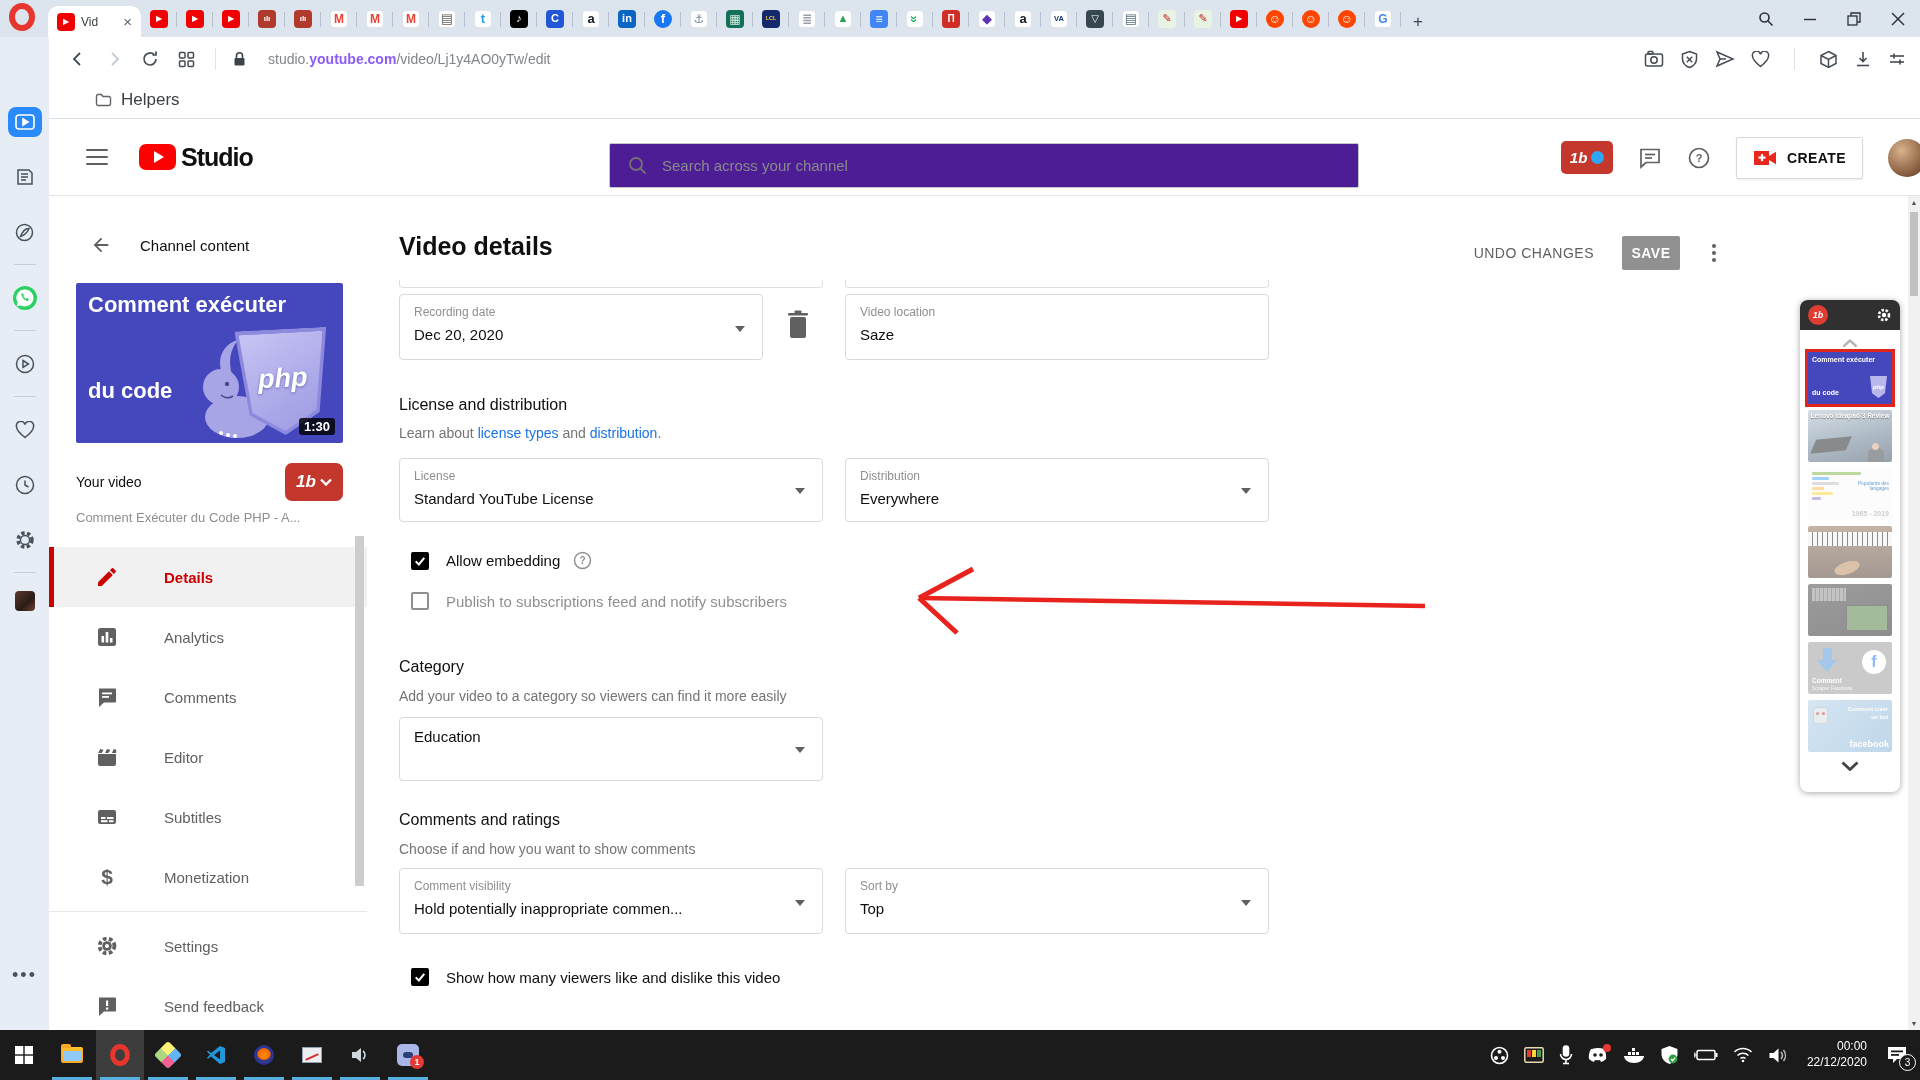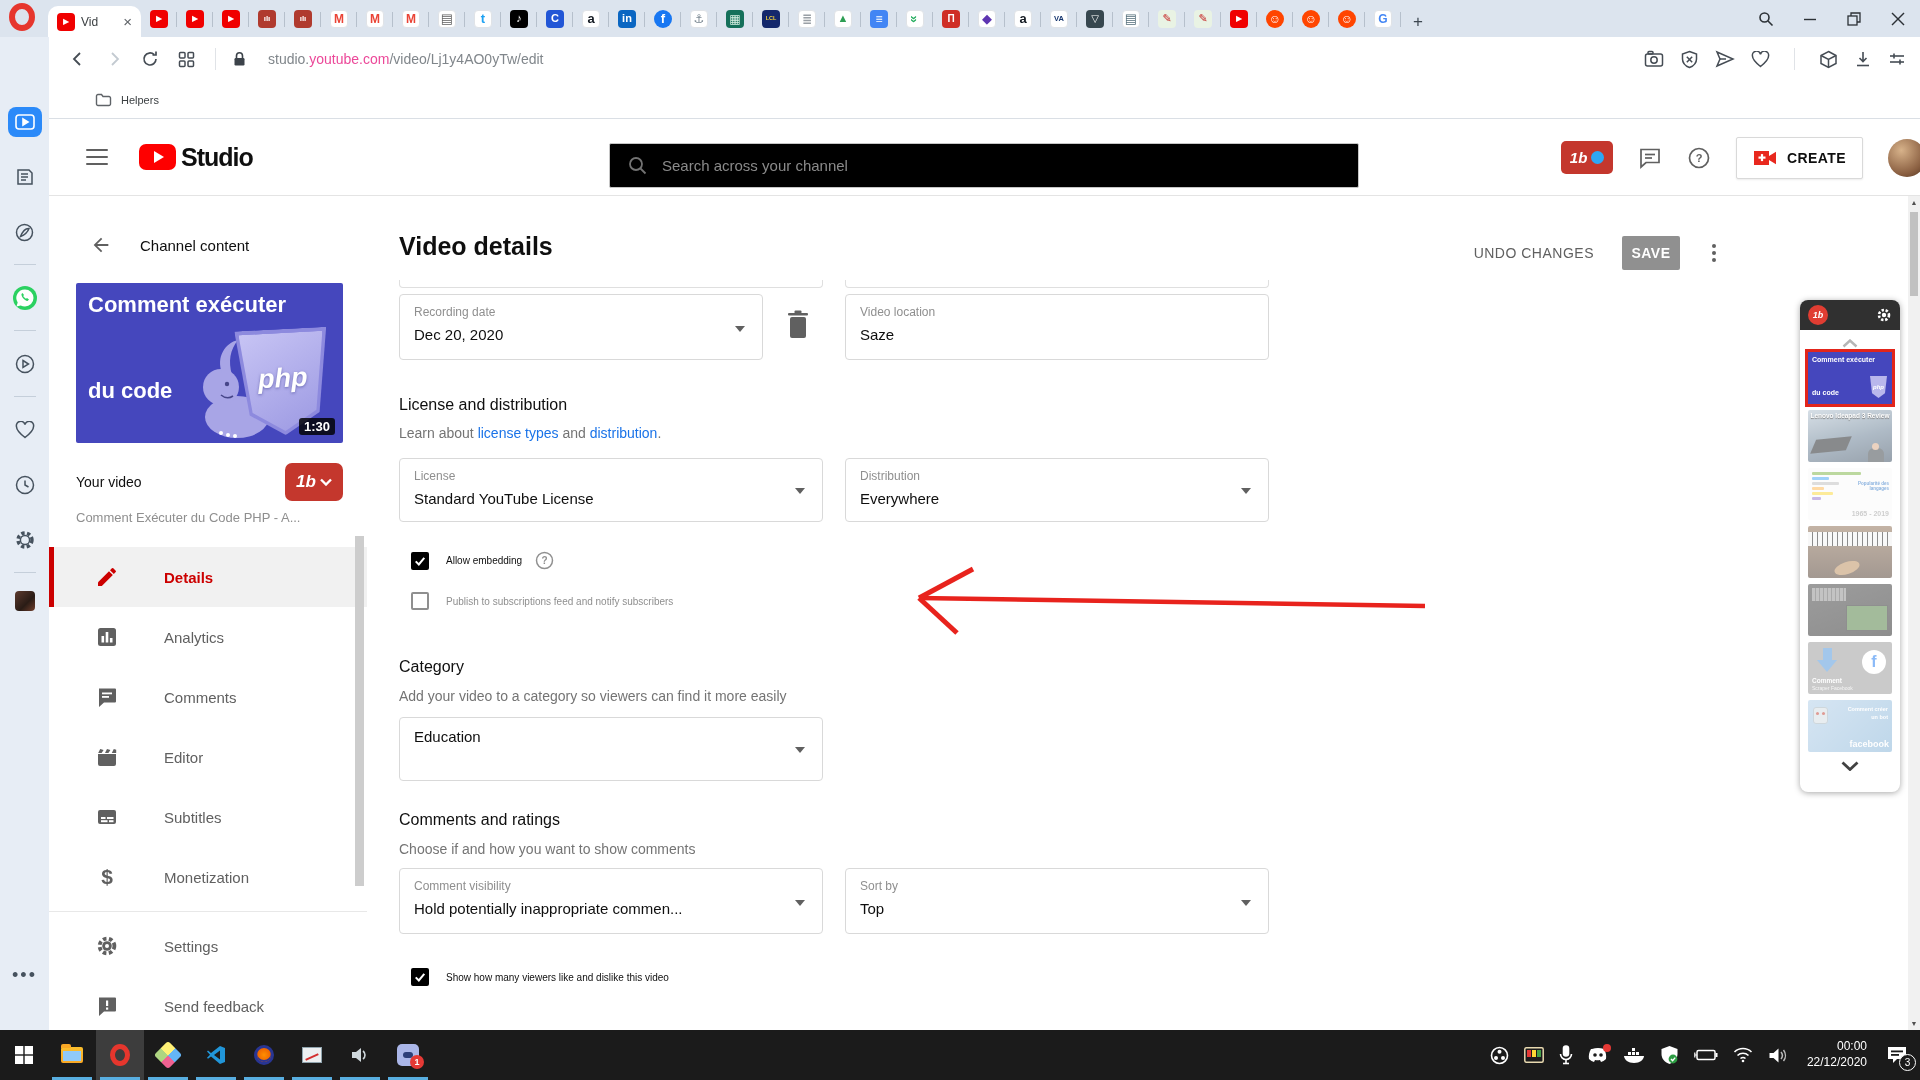--- a/index.html
+++ b/index.html
@@ -22,44 +22,44 @@
   .ptab::after{content:'';position:absolute;right:0;top:8px;height:15px;width:1px;background:#b6c0cc}
   .newtab{width:34px;height:30px;display:flex;align-items:center;justify-content:center;color:#3c4650;font-size:17px}
   .winbtns{margin-left:auto;display:flex;align-items:center;height:37px}
   .winbtn{width:44px;height:37px;display:flex;align-items:center;justify-content:center;color:#2c3136}
 
   
   .addrbar{position:absolute;left:49px;top:37px;width:1871px;height:44px;background:#fff;display:flex;align-items:center;padding:0 14px}
   .nav-ic{width:30px;height:30px;display:flex;align-items:center;justify-content:center;margin-right:6px}
   .addr-sep{width:1px;height:22px;background:#e0e3e7;margin:0 8px}
   .url{font-size:14px;color:#80868b;margin-left:8px;white-space:nowrap}
-  .url .dom{color:#ec4899;font-weight:400}
+  .url .dom{color:#8b5cf6;font-weight:700}
   .addr-right{margin-left:auto;display:flex;align-items:center;gap:16px}
 
   
   .bmbar{position:absolute;left:49px;top:81px;width:1871px;height:38px;background:#fff;border-bottom:1px solid #dadfe5;display:flex;align-items:center;padding-left:46px;gap:9px}
-  .bm-label{font-size:11px;color:#3c4043}
+  .bm-label{font-size:17px;color:#3c4043}
 
   
   .osidebar{position:absolute;left:0;top:37px;width:49px;height:993px;background:#e7edf5;display:flex;flex-direction:column;align-items:center;padding-top:70px}
   .side-it{width:34px;height:30px;display:flex;align-items:center;justify-content:center;margin-bottom:25px;color:#46525e}
   .side-active{background:#2b8af9;border-radius:8px;color:#fff}
   .side-div{width:22px;height:1px;background:#c5cfda;margin:-8px 0 18px}
   .pin-site{width:20px;height:20px;border-radius:4px;background:linear-gradient(135deg,#5d3a2e,#2a1c16 60%,#713f2d);margin-bottom:25px}
   .side-ellipsis{margin-top:auto;margin-bottom:44px;color:#46525e;font-size:18px;letter-spacing:2px}
 
   
   .sheader{position:absolute;left:49px;top:119px;width:1910px;height:77px;background:#fff;border-bottom:1px solid #e4e4e4;display:flex;align-items:center}
   .hamburger{margin-left:37px;width:22px;display:flex;flex-direction:column;gap:5px}
   .hamburger span{height:2px;background:#606060;border-radius:1px}
   .slogo{margin-left:31px;display:flex;align-items:center;gap:5px}
   .slogo-box{width:37px;height:26px;background:#fe0000;border-radius:7px;display:flex;align-items:center;justify-content:center}
   .slogo-tri{width:0;height:0;border-left:10px solid #fff;border-top:6px solid transparent;border-bottom:6px solid transparent;margin-left:2px}
   .slogo-txt{font-size:25px;font-weight:bold;color:#0f0f0f;letter-spacing:-1px}
-  .searchbox{position:absolute;left:560px;top:24px;width:750px;height:45px;border:1px solid #c6c6c6;border-radius:2px;display:flex;align-items:center;padding-left:18px;gap:15px;background:#000000}
+  .searchbox{position:absolute;left:560px;top:24px;width:750px;height:45px;border:1px solid #c6c6c6;border-radius:2px;display:flex;align-items:center;padding-left:18px;gap:15px;background:#4c1d95}
   .search-ph{font-size:15px;color:#8a8a8a}
   .hright{position:absolute;right:33px;top:0;height:77px;display:flex;align-items:center;gap:25px}
   .tb-badge{width:52px;height:33px;background:#c4372d;border-radius:5px;display:flex;align-items:center;justify-content:center;gap:4px}
   .tb-badge .tb-txt{color:#fff;font-weight:bold;font-style:italic;font-size:15px}
   .tb-dot{width:13px;height:13px;border-radius:50%;background:#2da7f5}
   .create-btn{display:flex;align-items:center;gap:9px;height:42px;padding:0 16px;background:#fff;border:1px solid #d9d9d9;border-radius:2px;box-shadow:0 1px 2px rgba(0,0,0,.08)}
   .create-label{font-size:14px;font-weight:bold;color:#0f0f0f;letter-spacing:.4px}
   .avatar{width:38px;height:38px;border-radius:50%;background:radial-gradient(circle at 35% 30%,#d7b28a,#8a5f41 65%,#4e331f)}
 
   
@@ -102,21 +102,21 @@
   .flabel{font-size:12px;color:#8f8f8f}
   .fvalue{font-size:15px;color:#0f0f0f;margin-top:7px;white-space:nowrap;overflow:hidden}
   .caret{position:absolute;right:17px;top:31px;width:0;height:0;border-left:5px solid transparent;border-right:5px solid transparent;border-top:6px solid #606060}
   .sechead{position:absolute;font-size:16px;font-weight:normal;color:#0f0f0f}
   .secdesc{position:absolute;font-size:14px;color:#747474}
   .link{color:#1a73e8}
   .chk{position:absolute;display:flex;align-items:center;gap:17px}
   .cbox{width:18px;height:18px;border-radius:2px;flex:none;display:flex;align-items:center;justify-content:center}
   .cbox.on{background:#000}
   .cbox.off{border:2px solid #8f8f8f;background:#fff}
-  .chk-label{font-size:10px;color:#0f0f0f}
+  .chk-label{font-size:15px;color:#0f0f0f}
   .chk-label.dim{color:#8f8f8f}
   .helpq{margin-left:-4px}
   .arrow-svg{position:absolute;left:0;top:0;pointer-events:none}
 
   
   .tbpanel{position:absolute;left:1800px;top:300px;width:100px;height:492px;background:#fff;border-radius:8px;box-shadow:0 1px 6px rgba(0,0,0,.35)}
   .tb-head{height:30px;background:#303030;border-radius:8px 8px 0 0;display:flex;align-items:center;justify-content:space-between;padding:0 8px}
   .tb-logo{width:20px;height:20px;border-radius:50%;background:#e03d32;color:#fff;font-size:9px;font-weight:bold;font-style:italic;display:flex;align-items:center;justify-content:center}
   .tb-chev{display:flex;justify-content:center;padding:9px 0 4px}
   .tb-list{display:flex;flex-direction:column;align-items:center;gap:6px}

